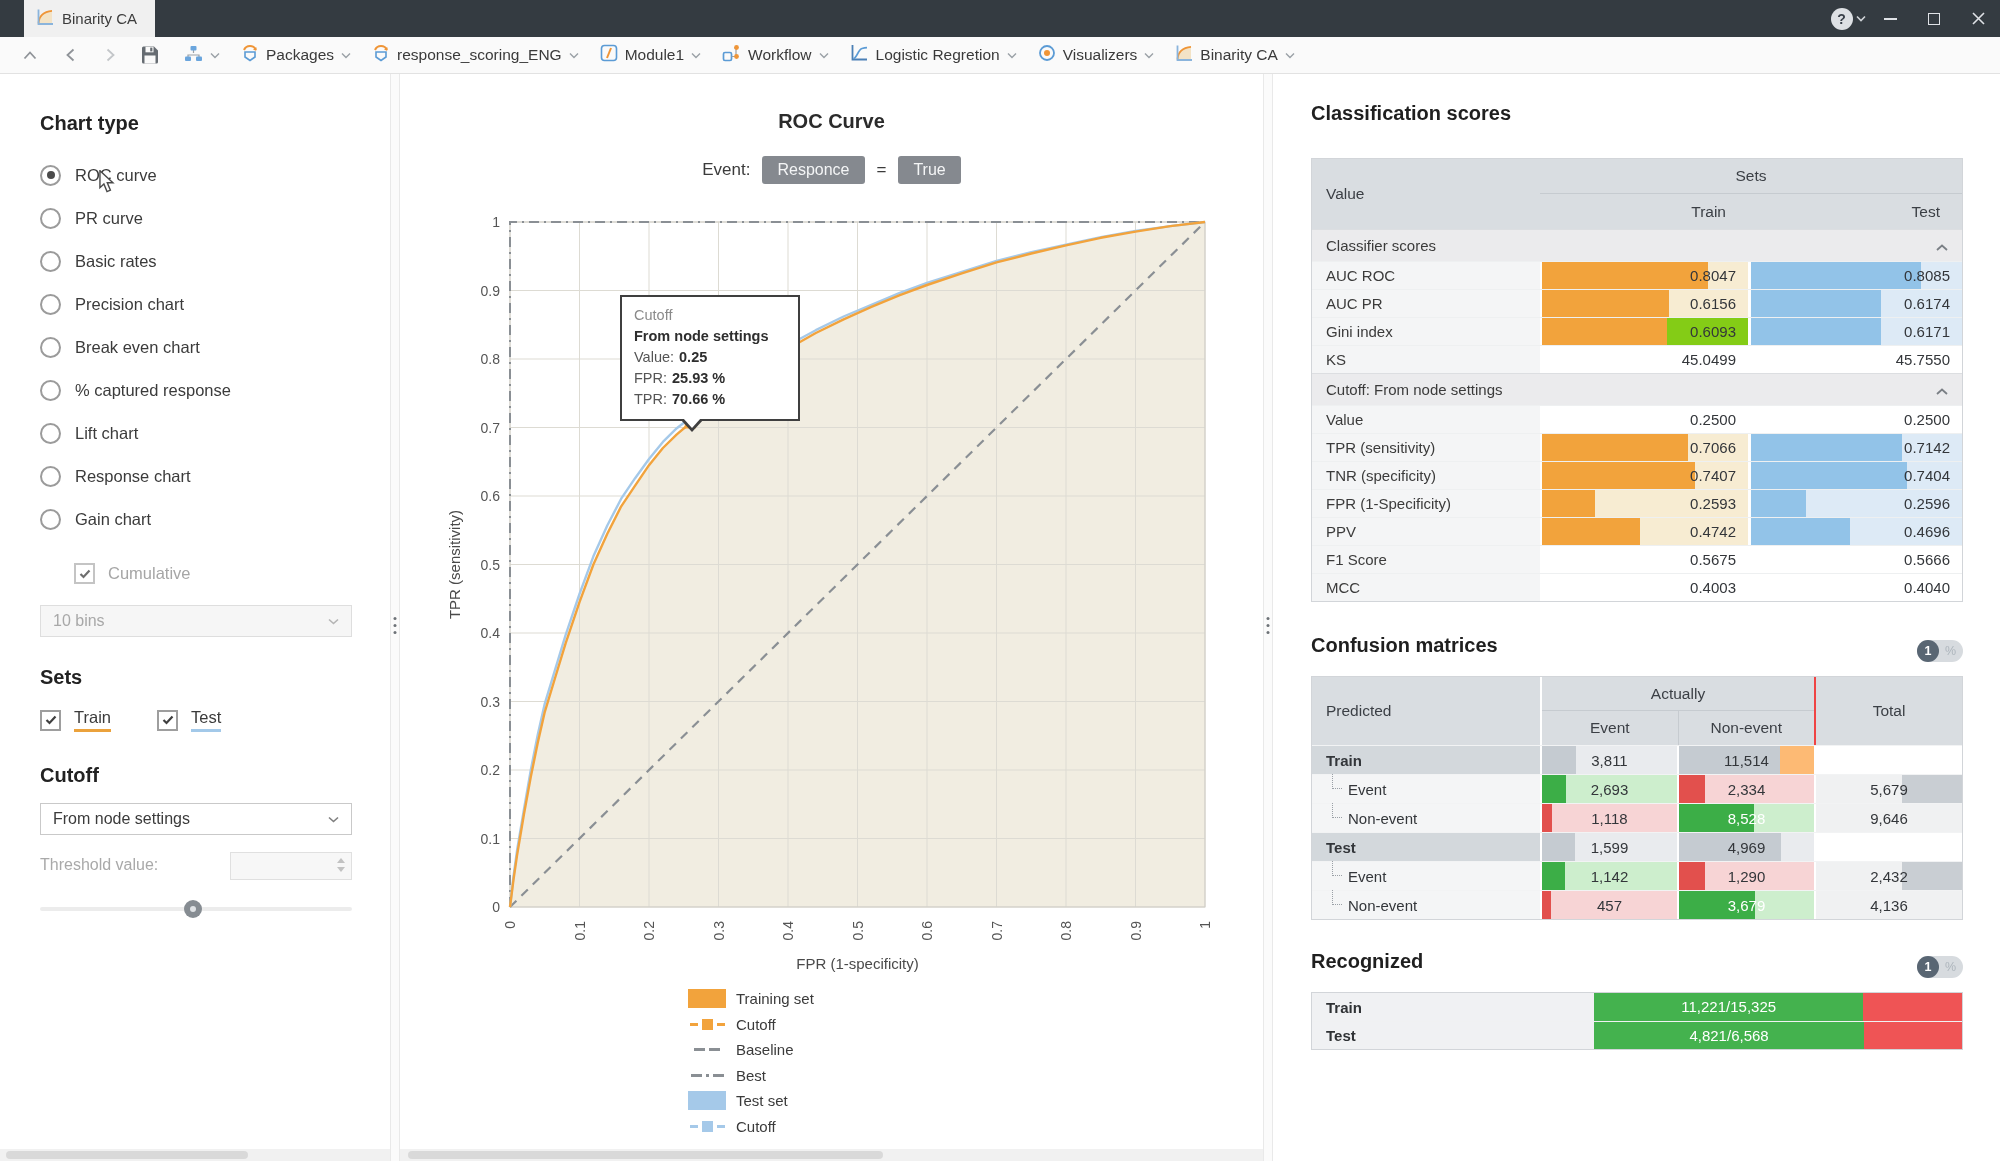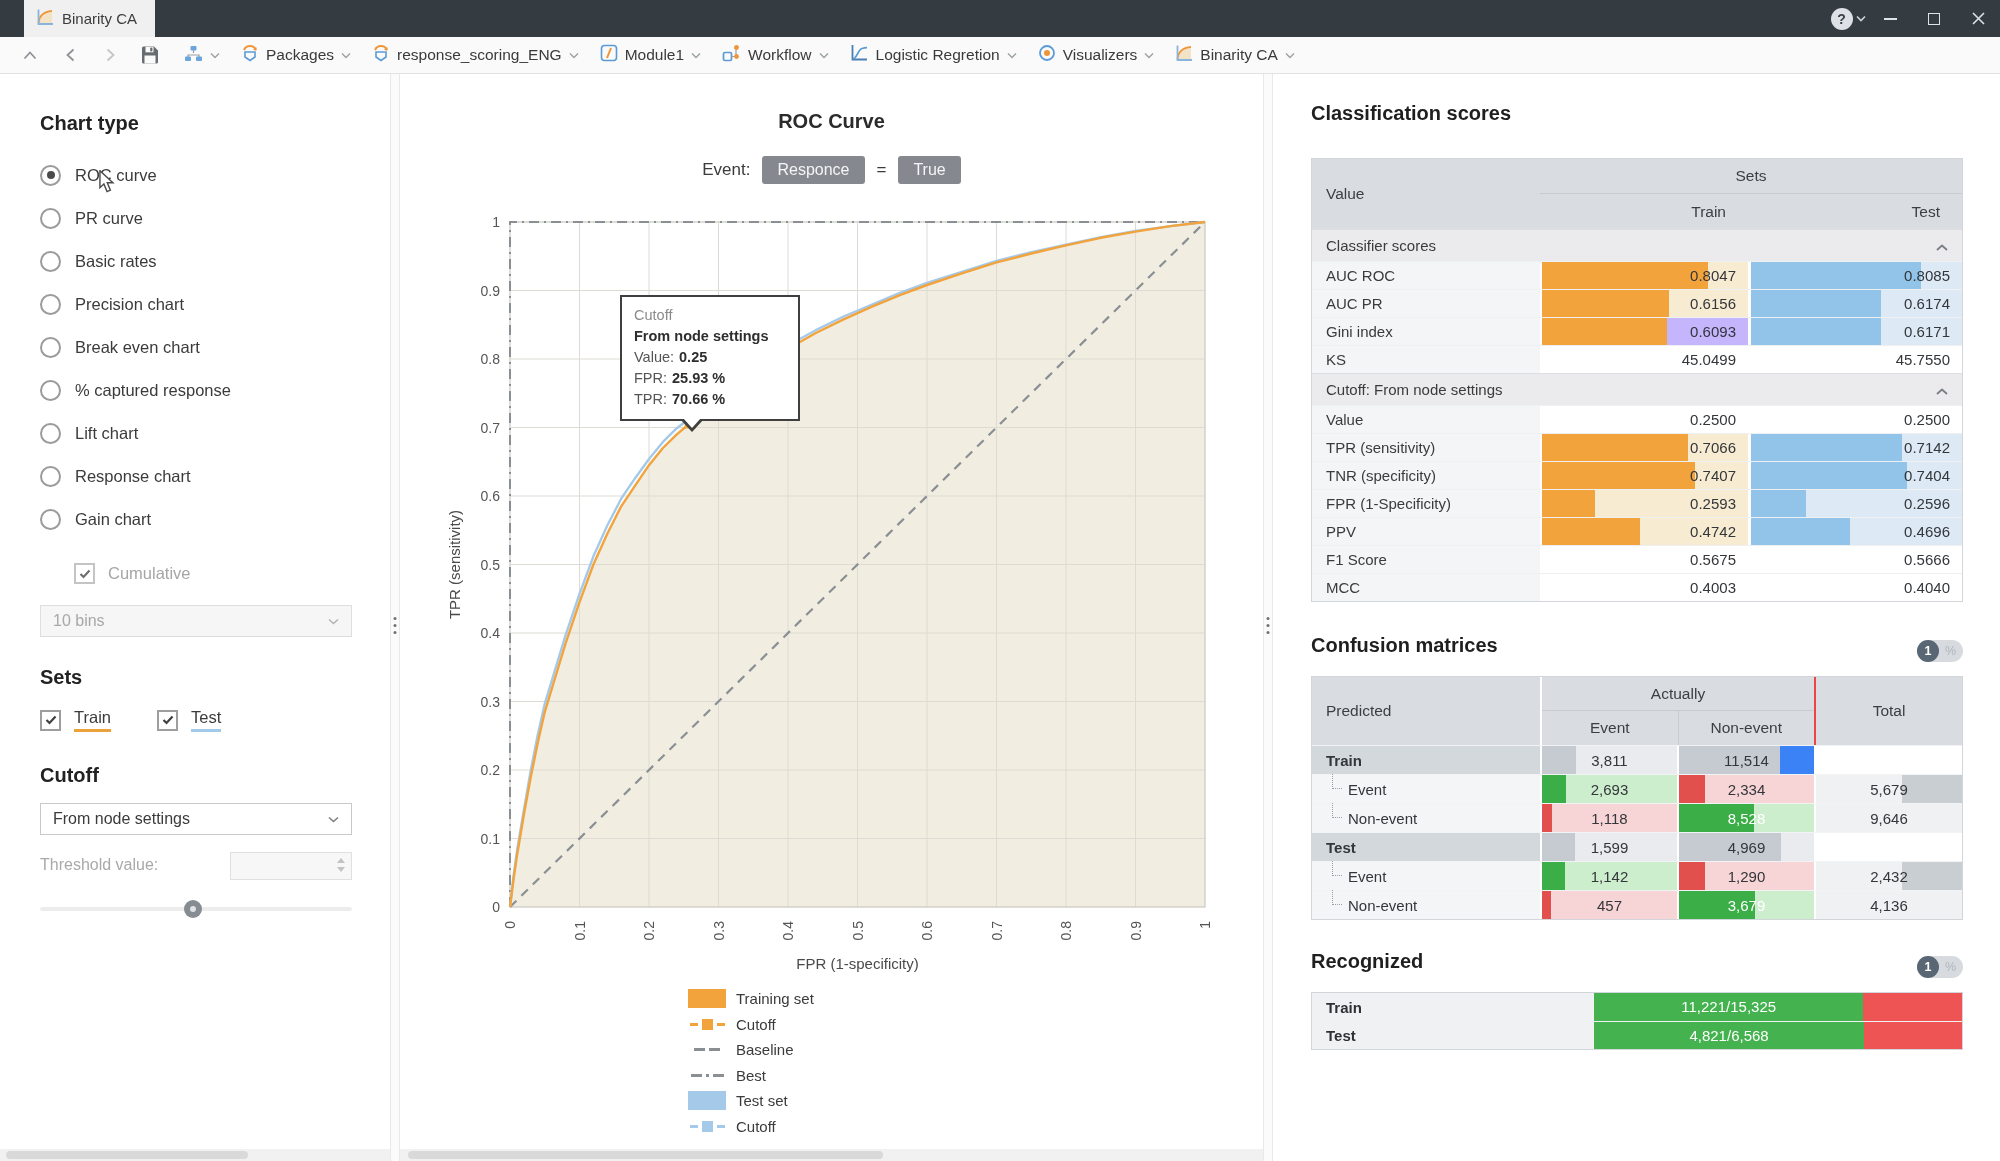--- a/index.html
+++ b/index.html
@@ -575,21 +575,21 @@
               <span class="bar" style="width:61.6%;background:#f2a33c"></span>
               <span class="sc-val">0.6156</span>
             </div>
             <div class="sc-cell t2" style="background:#ddeaf6">
               <span class="bar" style="width:61.7%;background:#92c3e8"></span>
               <span class="sc-val">0.6174</span>
             </div>
           </div>
           <div class="sc-row">
             <div class="sc-lbl">Gini index</div>
-            <div class="sc-cell t1" style="background:#c4b5fd">
+            <div class="sc-cell t1" style="background:#84cc16">
               <span class="bar" style="width:60.9%;background:#f2a33c"></span>
               <span class="sc-val">0.6093</span>
             </div>
             <div class="sc-cell t2" style="background:#ddeaf6">
               <span class="bar" style="width:61.7%;background:#92c3e8"></span>
               <span class="sc-val">0.6171</span>
             </div>
           </div>
           <div class="sc-row">
             <div class="sc-lbl">KS</div>
@@ -692,21 +692,21 @@
               </div>
             </div>
             <div class="cm-h-total">Total</div>
           </div>
           <div class="cm-row">
             <div class="cm-lbl sum">Train</div>
             <div class="cm-cell" style="background:#e9ebee">
               <span class="fill" style="width:24.9%;background:#c5cbd1"></span>
               <span class="cm-val">3,811</span>
             </div>
-            <div class="cm-cell" style="background:#3b82f6">
+            <div class="cm-cell" style="background:#fdba74">
               <span class="fill" style="width:75.1%;background:#c5cbd1"></span>
               <span class="cm-val">11,514</span>
             </div>
             <div class="cm-cell total" style="background:#fff"></div>
           </div>
           <div class="cm-row">
             <div class="cm-lbl det"><span class="tree"></span>Event</div>
             <div class="cm-cell" style="background:#cdeecd">
               <span class="fill" style="width:17.6%;background:#3cae47"></span>
               <span class="cm-val" style="color:#33363a">2,693</span>

